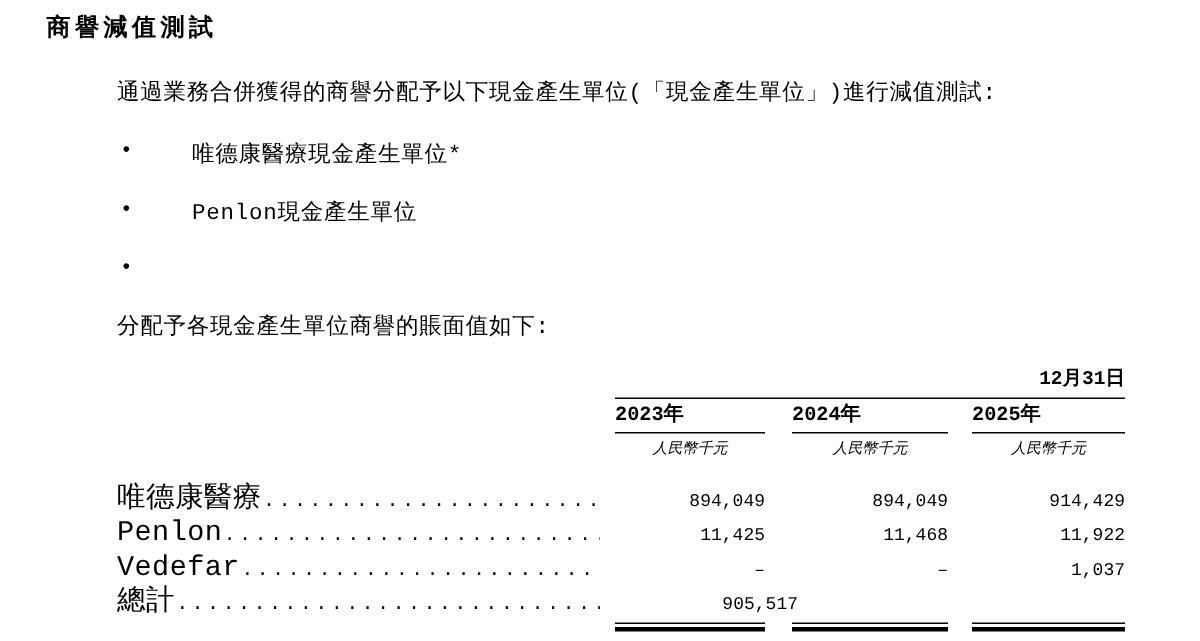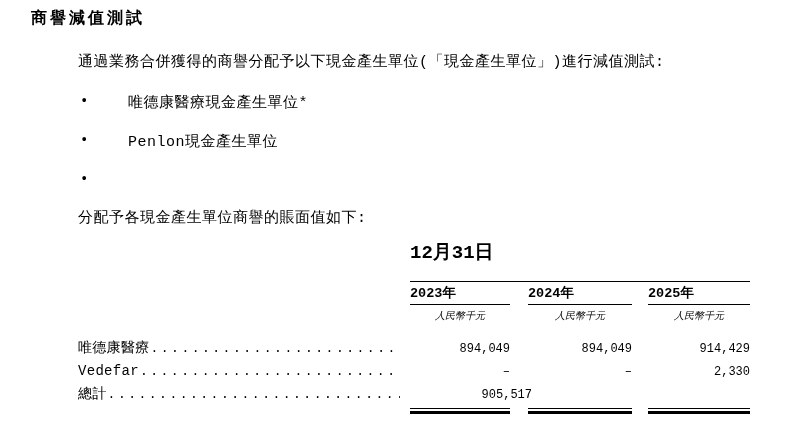--- a/index.html
+++ b/index.html
@@ -48,25 +48,25 @@
   }
   .gtable {
     position: absolute;
     left: 78px; top: 245px;
     width: 672px;
   }
   .trow { display: flex; align-items: baseline; }
   .sp { width: 332px; flex: none; }
   .colspan {
     width: 340px; flex: none;
-    text-align: left;
+    text-align: right;
     font-weight: bold;
-    font-size: 19px;
+    font-size: 13px;
     line-height: 16px;
-    padding-bottom: 20px;
+    padding-bottom: 4px;
     border-bottom: 1.5px solid #000;
   }
   .c1 { width: 100px; flex: none; }
   .c2 { width: 104px; margin-left: 18px; flex: none; }
   .c3 { width: 102px; margin-left: 16px; flex: none; }
   .hdr-years { margin-top: 4px; }
   .yh {
     font-weight: bold;
     font-size: 13.5px;
     text-align: left;
@@ -82,21 +82,21 @@
     line-height: 16px;
   }
   .drow { line-height: 23px; height: 23px; }
   .drow.first { margin-top: 12px; }
   .clabel {
     width: 332px; flex: none;
     display: flex;
     align-items: baseline;
     padding-right: 10px;
     overflow: hidden;
-    font-size: 14px;
+    font-size: 19px;
     letter-spacing: 0.3px;
   }
   .dots {
     flex: 1;
     overflow: hidden;
     white-space: nowrap;
     font-size: 13px;
     letter-spacing: 2.5px;
     padding-left: 1px;
   }
@@ -164,29 +164,38 @@
     <div class="trow drow first">
       <div class="clabel">
         <span>唯德康醫療</span>
         <span class="dots"></span>
       </div>
       <div class="c1 num">894,049</div>
       <div class="c2 num">894,049</div>
       <div class="c3 num">914,429</div>
     </div>
 
+    <div class="trow drow">
+      <div class="clabel">
+        <span>Penlon</span>
+        <span class="dots"></span>
+      </div>
+      <div class="c1 num">11,425</div>
+      <div class="c2 num">11,468</div>
+      <div class="c3 num">11,922</div>
+    </div>
 
     <div class="trow drow">
       <div class="clabel">
         <span>Vedefar</span>
         <span class="dots"></span>
       </div>
       <div class="c1 num">–</div>
       <div class="c2 num">–</div>
-      <div class="c3 num">2,330</div>
+      <div class="c3 num">1,037</div>
     </div>
 
     <div class="trow drow">
       <div class="clabel">
         <span>總計</span>
         <span class="dots"></span>
       </div>
       <div class="c2 num">905,517</div>
     </div>
 

